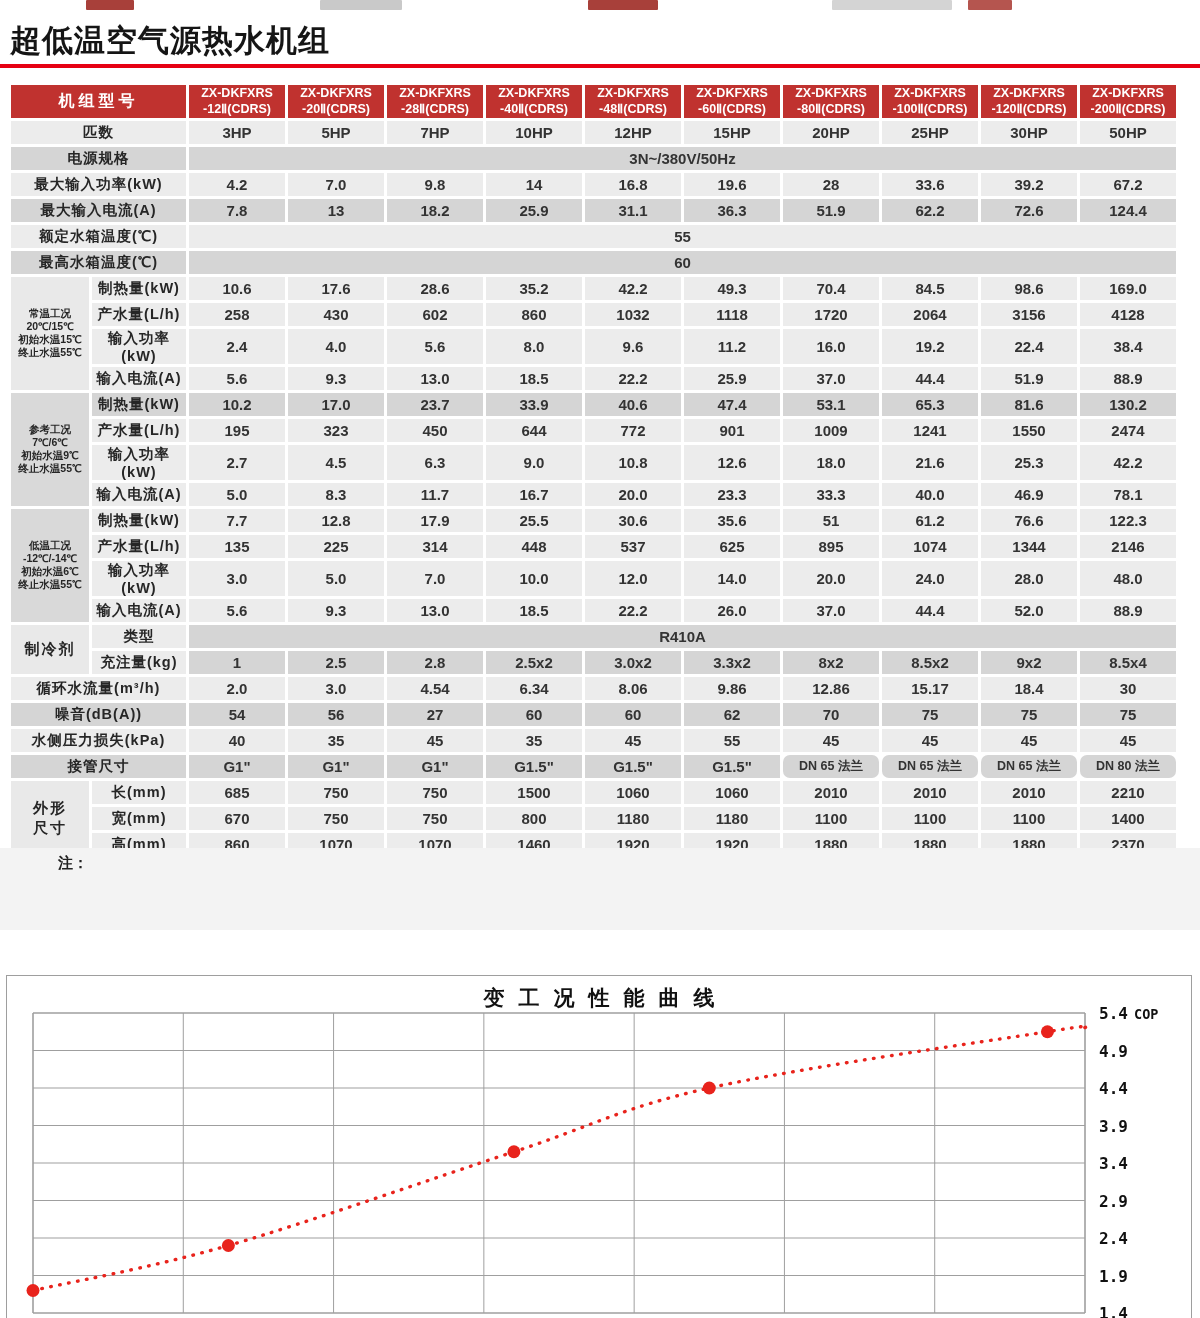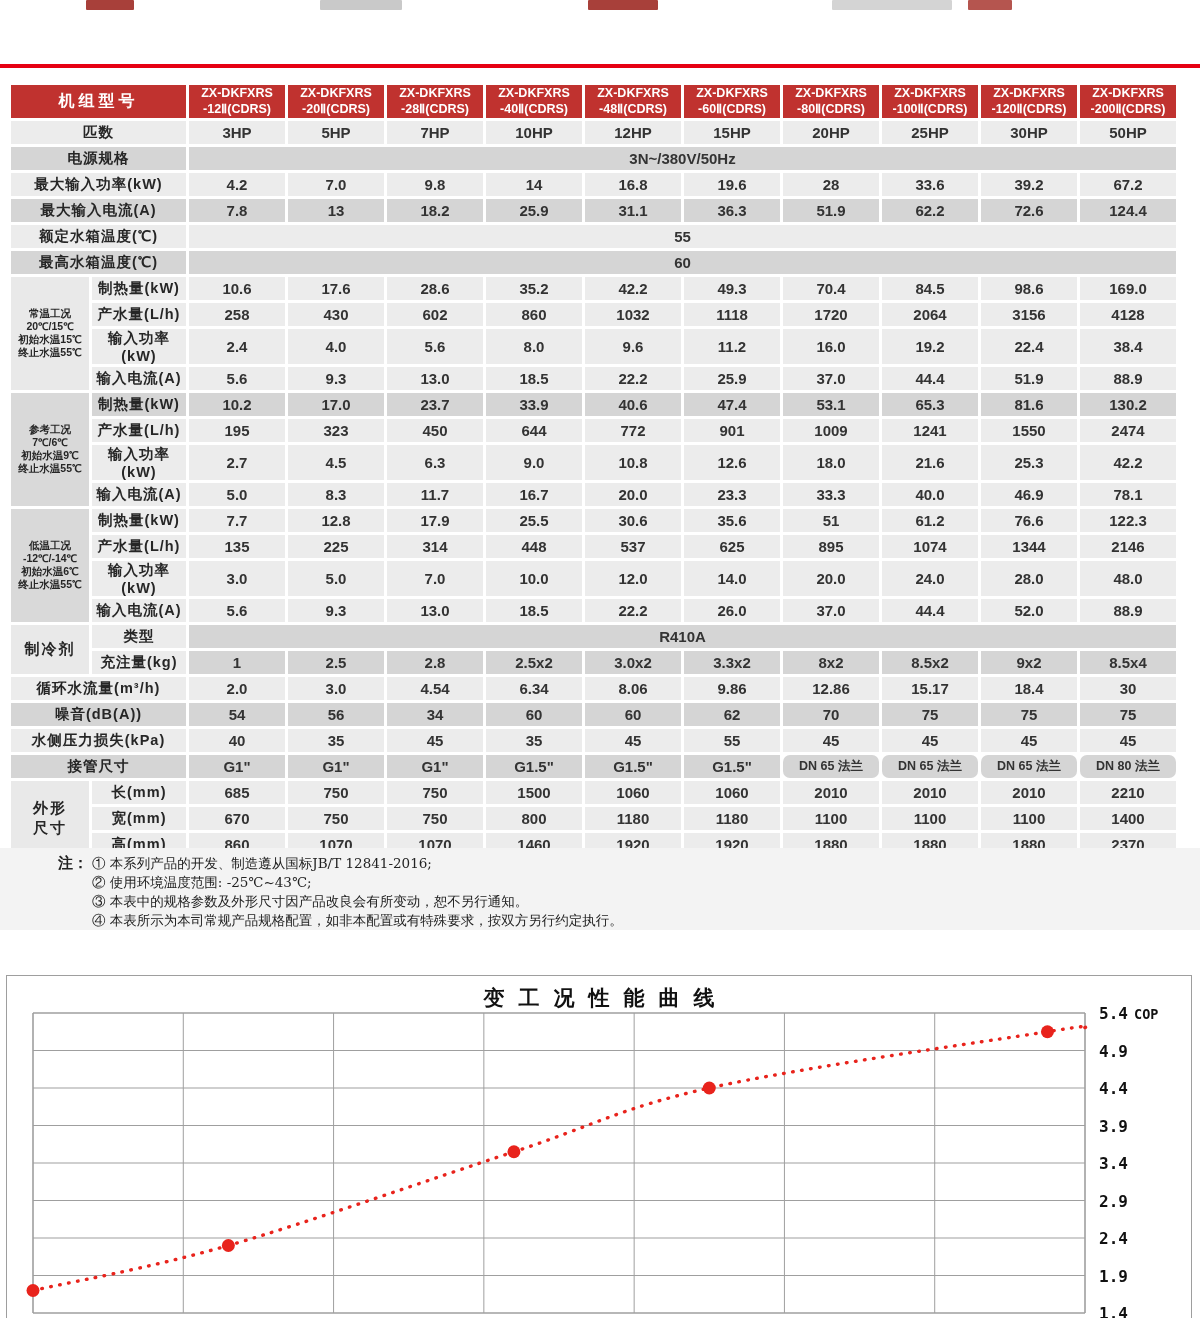--- a/index.html
+++ b/index.html
@@ -49,20 +49,21 @@
 <body>
 
 <div id="page">
 
   <div class="frag" style="left:86px;width:48px;background:#a8403a;"></div>
   <div class="frag" style="left:320px;width:82px;background:#c9c9c9;"></div>
   <div class="frag" style="left:588px;width:70px;background:#a8403a;"></div>
   <div class="frag" style="left:832px;width:120px;background:#d4d4d4;"></div>
   <div class="frag" style="left:968px;width:44px;background:#b5554f;"></div>
 
+  <div class="page-title">超低温空气源热水机组</div>
   <div class="red-rule"></div>
 
   <table class="spec">
     <colgroup>
       <col style="width:78px">
         <col style="width:94px">
       <col style="width:96px">
         <col style="width:96px">
         <col style="width:96px">
         <col style="width:96px">
@@ -346,21 +347,21 @@
           <td class="val L">9.86</td>
           <td class="val L">12.86</td>
           <td class="val L">15.17</td>
           <td class="val L">18.4</td>
           <td class="val L">30</td>
         </tr>
         <tr>
           <td colspan="2" class="lab D">噪音(dB(A))</td>
           <td class="val D">54</td>
           <td class="val D">56</td>
-          <td class="val D">34</td>
+          <td class="val D">27</td>
           <td class="val D">60</td>
           <td class="val D">60</td>
           <td class="val D">62</td>
           <td class="val D">70</td>
           <td class="val D">75</td>
           <td class="val D">75</td>
           <td class="val D">75</td>
         </tr>
         <tr>
           <td colspan="2" class="lab L">水侧压力损失(kPa)</td>
@@ -440,26 +441,20 @@
           <td class="val D">725</td>
           <td class="val D">760</td>
           <td class="val D">850</td>
           <td class="val D">1400</td>
         </tr>
       </tbody>
   </table>
 
   <div class="notes">
     <div class="notes-prefix">注：</div>
-    <div class="notes-lines">
-      <div>① 本系列产品的开发、制造遵从国标JB/T 12841-2016;</div>
-      <div>② 使用环境温度范围: -25℃~43℃;</div>
-      <div>③ 本表中的规格参数及外形尺寸因产品改良会有所变动，恕不另行通知。</div>
-      <div>④ 本表所示为本司常规产品规格配置，如非本配置或有特殊要求，按双方另行约定执行。</div>
-    </div>
   </div>
 
   <div class="chart-panel">
     <div class="chart-title">变工况性能曲线</div>
     <svg id="chart-svg" width="1186" height="378" viewBox="0 0 1186 378">
         <line x1="26" y1="37" x2="1078" y2="37" stroke="#9f9f9f" stroke-width="1.6"></line>
         <text x="1092" y="43" font-family="&quot;DejaVu Sans Mono&quot;,monospace" font-size="16" font-weight="bold" fill="#111">5.4</text>
         <text x="1127" y="43" font-family="&quot;DejaVu Sans Mono&quot;,monospace" font-size="13.5" font-weight="bold" fill="#111">COP</text>
         <line x1="26" y1="74.5" x2="1078" y2="74.5" stroke="#9f9f9f" stroke-width="1"></line>
         <text x="1092" y="80.5" font-family="&quot;DejaVu Sans Mono&quot;,monospace" font-size="16" font-weight="bold" fill="#111">4.9</text>

